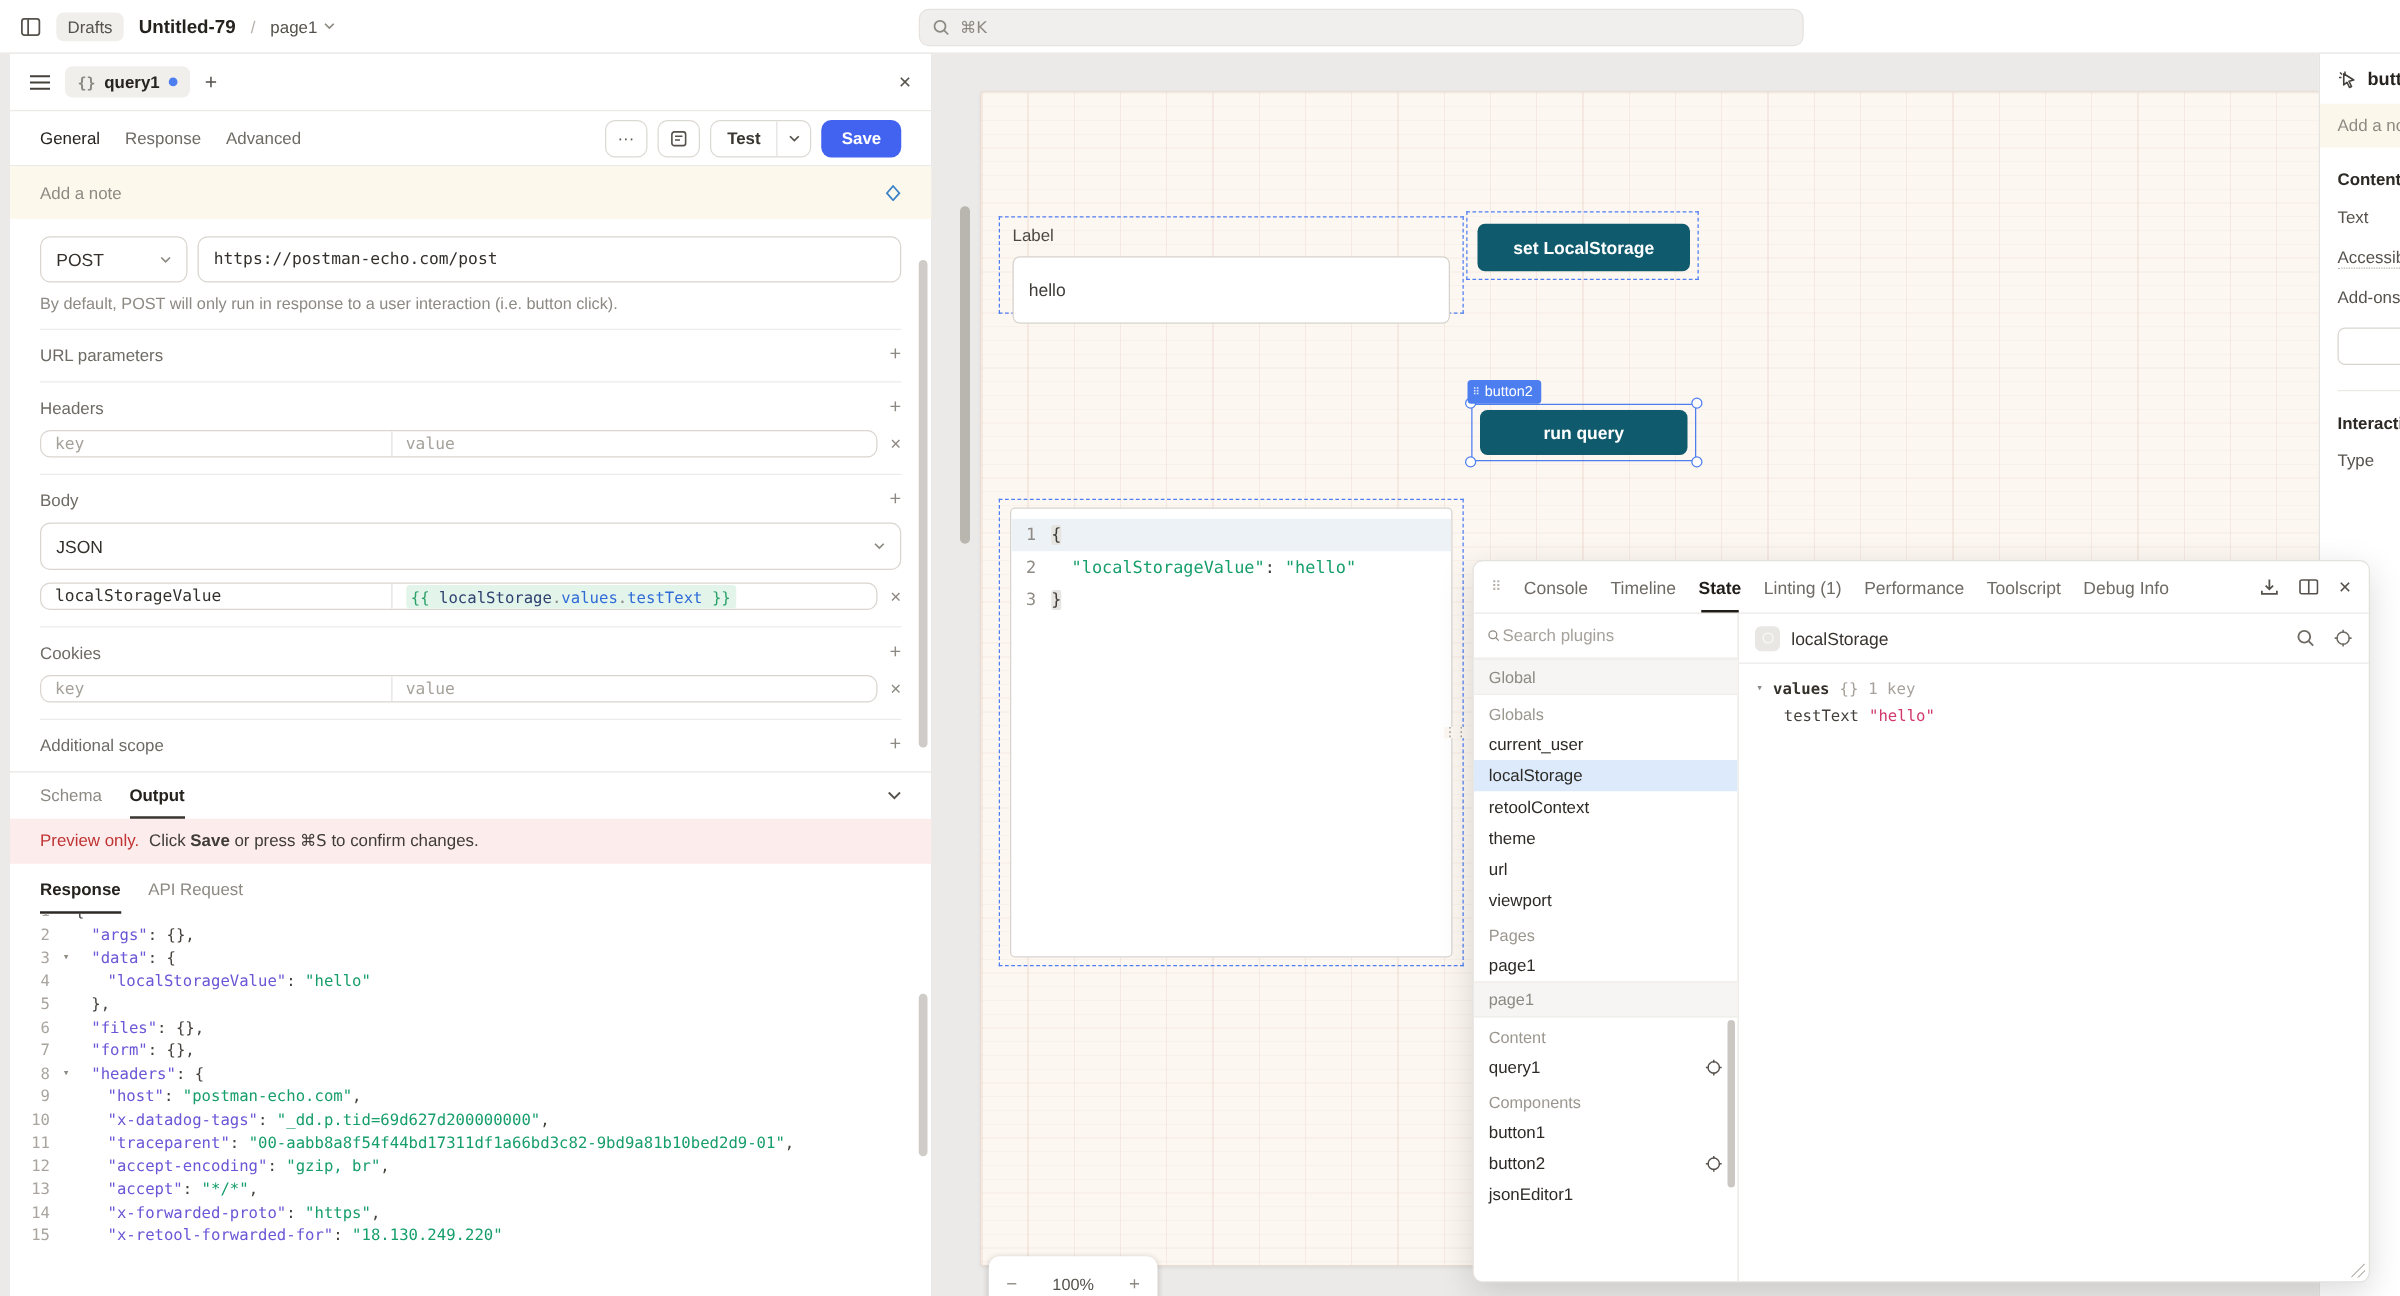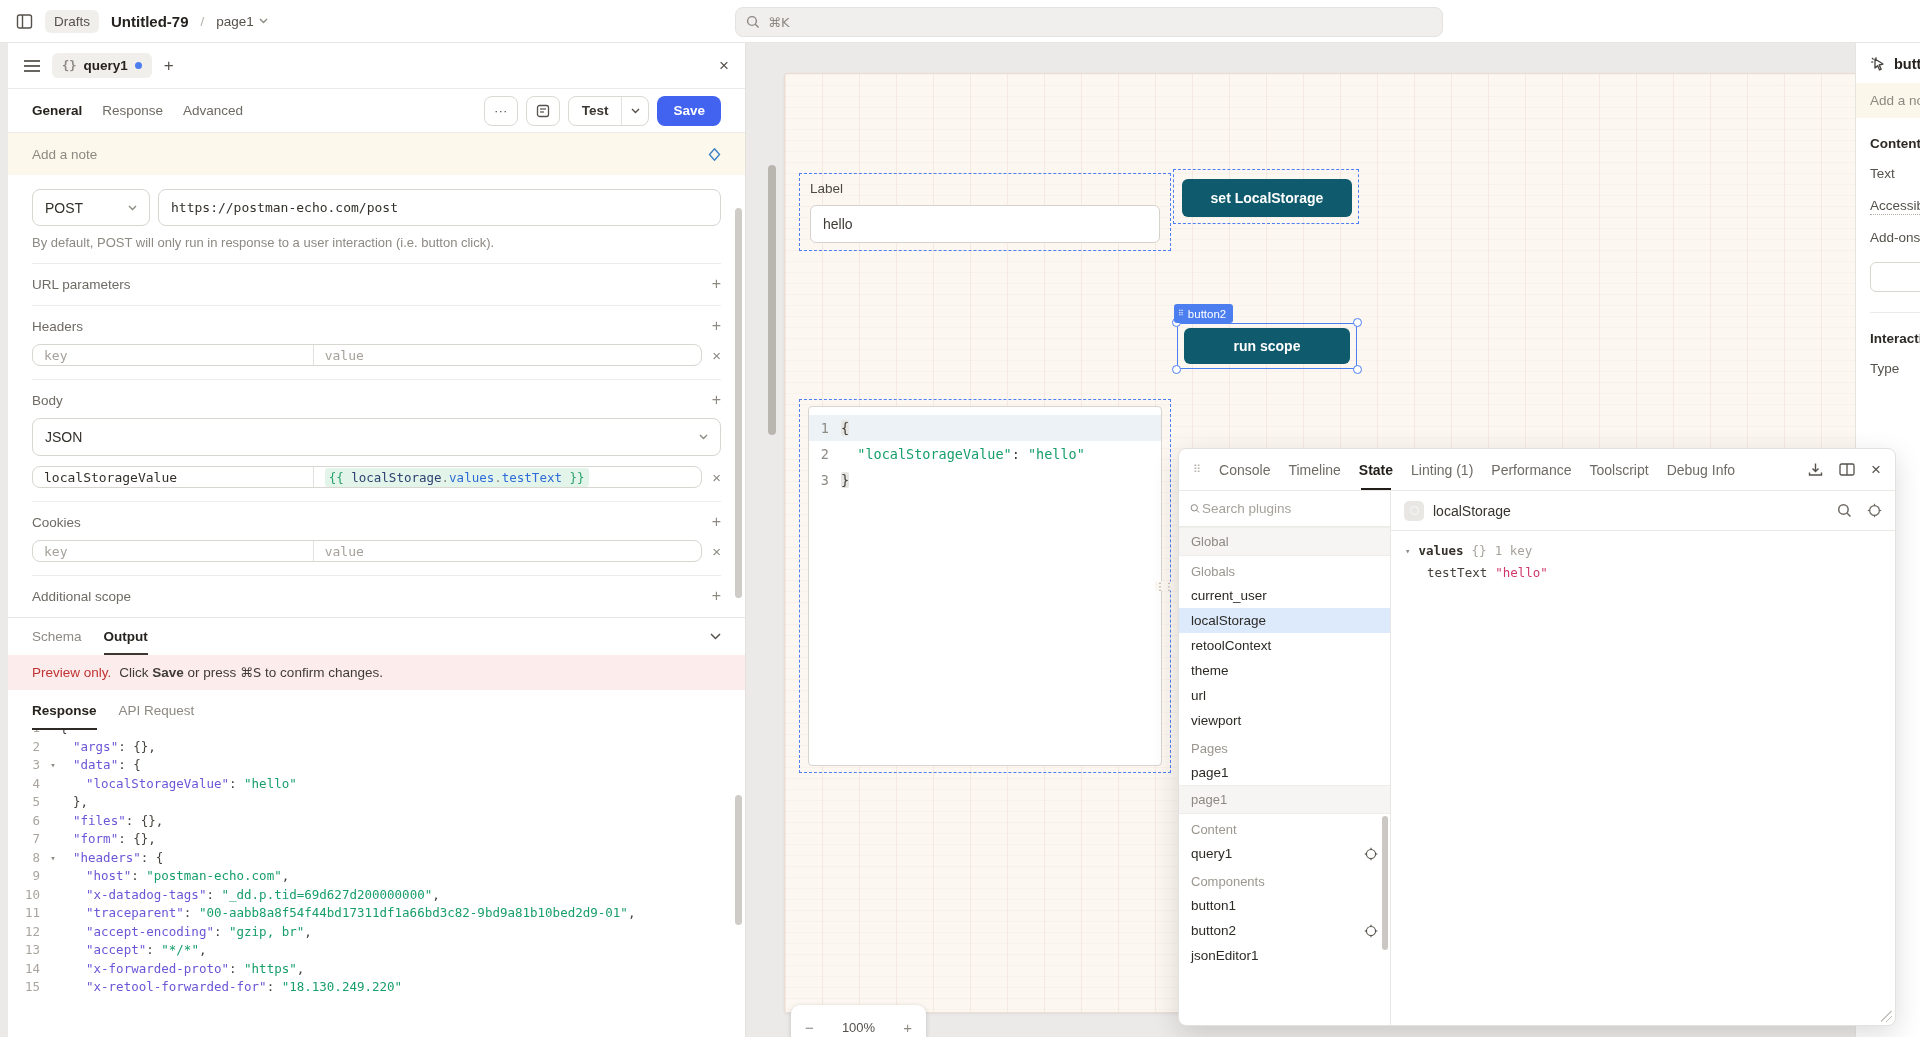--- a/index.html
+++ b/index.html
@@ -24,21 +24,21 @@
   .qpanel { position:absolute; left:8px; top:43px; bottom:0; width:738px; background:#fff; border-right:1px solid #e3e1de; display:flex; flex-direction:column; z-index:10; }
   .qp-header { height:46px; border-bottom:1px solid #eceae7; display:flex; align-items:center; padding:0 16px; gap:12px; flex:none; }
   .qtab { display:flex; align-items:center; gap:7px; background:#f1efec; border-radius:6px; padding:5px 10px; }
   .qtab .braces { color:#8d8983; font-size:12px; font-weight:bold; }
   .qtab .qname { font-weight:600; color:#26231f; }
   .dot { width:7px; height:7px; border-radius:50%; background:#4d7ef0; display:inline-block; }
   .plus { color:#55514b; font-size:17px; line-height:1; }
   .x-close { margin-left:auto; color:#55514b; font-size:17px; }
   .qp-tabs { height:44px; display:flex; align-items:center; padding:0 24px 0 24px; gap:20px; border-bottom:1px solid #eceae7; flex:none; }
   .qp-tab { color:#6e6a64; font-size:13.5px; }
-  .qp-tab.active { color:#26231f; font-weight:700; }
+  .qp-tab.active { color:#26231f; font-weight:400; }
   .qp-tabs-right { margin-left:auto; display:flex; align-items:center; gap:8px; }
   .btn-outline { height:30px; min-width:34px; border:1px solid #dcd9d4; border-radius:8px; background:#fff; display:inline-flex; align-items:center; justify-content:center; color:#55514b; padding:0 8px; font-size:13.5px; }
   .btn-test { height:30px; border:1px solid #dcd9d4; border-radius:8px; background:#fff; display:inline-flex; align-items:stretch; overflow:hidden; }
   .btn-test .t-label { padding:0 13px; display:flex; align-items:center; font-weight:600; color:#3a3631; }
   .btn-test .t-div { width:1px; background:#e3e1de; }
   .btn-test .t-chev { width:26px; display:flex; align-items:center; justify-content:center; color:#55514b; }
   .btn-save { height:30px; padding:0 16px; background:#4262f0; color:#fff; font-weight:600; border-radius:8px; display:inline-flex; align-items:center; font-size:13.5px; }
   .qp-note { height:42px; background:#fcf8ec; display:flex; align-items:center; padding:0 24px; color:#8d8983; flex:none; }
   .qp-note .spark { margin-left:auto; }
   .qp-body { padding:14px 24px 0; flex:none; }
@@ -84,21 +84,21 @@
   .canvas-area { position:absolute; left:746px; top:43px; right:65px; bottom:0; background:#eceae8; z-index:1; }
   .canvas-scroll { position:absolute; left:22px; top:122px; width:8px; height:270px; background:#b9b5af; border-radius:4px; }
   .board { position:absolute; left:38px; top:30px; right:-20px; bottom:24px; background:
       repeating-linear-gradient(to right, rgba(190,140,115,0.13) 0 1px, transparent 1px 37px),
       repeating-linear-gradient(to bottom, rgba(190,140,115,0.06) 0 1px, transparent 1px 11px),
       #fdf7f2;
       border:1px solid #e9ddd4; border-radius:3px; box-shadow:0 1px 3px rgba(0,0,0,.06); }
   .sel-dashed { position:absolute; border:1px dashed #4f7df2; }
   .w-label-widget { left:14px; top:99px; width:372px; height:78px; }
   .w-label { position:absolute; left:10px; top:7px; color:#4c4843; font-size:13.5px; }
-  .w-input { position:absolute; left:10px; right:10px; top:31px; height:38px; background:#fff; border:1px solid #d6d2cc; border-radius:6px; display:flex; padding:0 12px; }
+  .w-input { position:absolute; left:10px; right:10px; top:31px; height:54px; background:#fff; border:1px solid #d6d2cc; border-radius:6px; display:flex; padding:0 12px; }
   .w-input input { border:none; outline:none; width:100%; font-size:14px; color:#3f3c38; font-family:"Liberation Sans",sans-serif; background:transparent; }
   .w-setbtn-sel { left:388px; top:95px; width:186px; height:55px; }
   .teal-btn { background:#0f5b6d; color:#fff; font-weight:700; font-size:14px; border-radius:6px; display:flex; align-items:center; justify-content:center; }
   .setbtn { position:absolute; left:8px; top:9px; width:170px; height:38px; }
   .b2-chip { position:absolute; left:389px; top:230px; height:19px; background:#4d7ef0; color:#fff; border-radius:3px; display:flex; align-items:center; gap:4px; padding:0 7px 0 4px; font-size:11.5px; z-index:3; }
   .b2-chip .grip { font-size:8px; opacity:.85; }
   .b2-outline { position:absolute; left:392px; top:249px; width:180px; height:46px; border:1.5px solid #4d7ef0; z-index:2; }
   .handle { position:absolute; width:9px; height:9px; border-radius:50%; background:#fff; border:1.5px solid #4d7ef0; }
   .h-tl{left:-6px;top:-6px;} .h-tr{right:-6px;top:-6px;} .h-bl{left:-6px;bottom:-6px;} .h-br{right:-6px;bottom:-6px;}
   .runbtn { position:absolute; left:6px; right:6px; top:4px; bottom:4px; }
@@ -391,21 +391,21 @@
 
     <div class="b2-chip">
       <span class="grip">⠿</span>
       <span>button2</span>
     </div>
     <div class="b2-outline">
       <span class="handle h-tl"></span>
       <span class="handle h-tr"></span>
       <span class="handle h-bl"></span>
       <span class="handle h-br"></span>
-      <div class="teal-btn runbtn">run scope</div>
+      <div class="teal-btn runbtn">run query</div>
     </div>
 
     <div class="sel-dashed w-editor-sel">
       <div class="jeditor" id="editor-lines">
           <div class="jl active"><span class="ln">1</span><span style="white-space: pre;"><span class="tok-b">{</span></span></div>
           <div class="jl"><span class="ln">2</span><span style="white-space: pre;"><span class="tok-p">  </span><span class="tok-v">"localStorageValue"</span><span class="tok-p">: </span><span class="tok-v">"hello"</span></span></div>
           <div class="jl"><span class="ln">3</span><span style="white-space: pre;"><span class="tok-b">}</span></span></div>
         </div>
       <span class="editor-grip">⋮⋮</span>
     </div>

